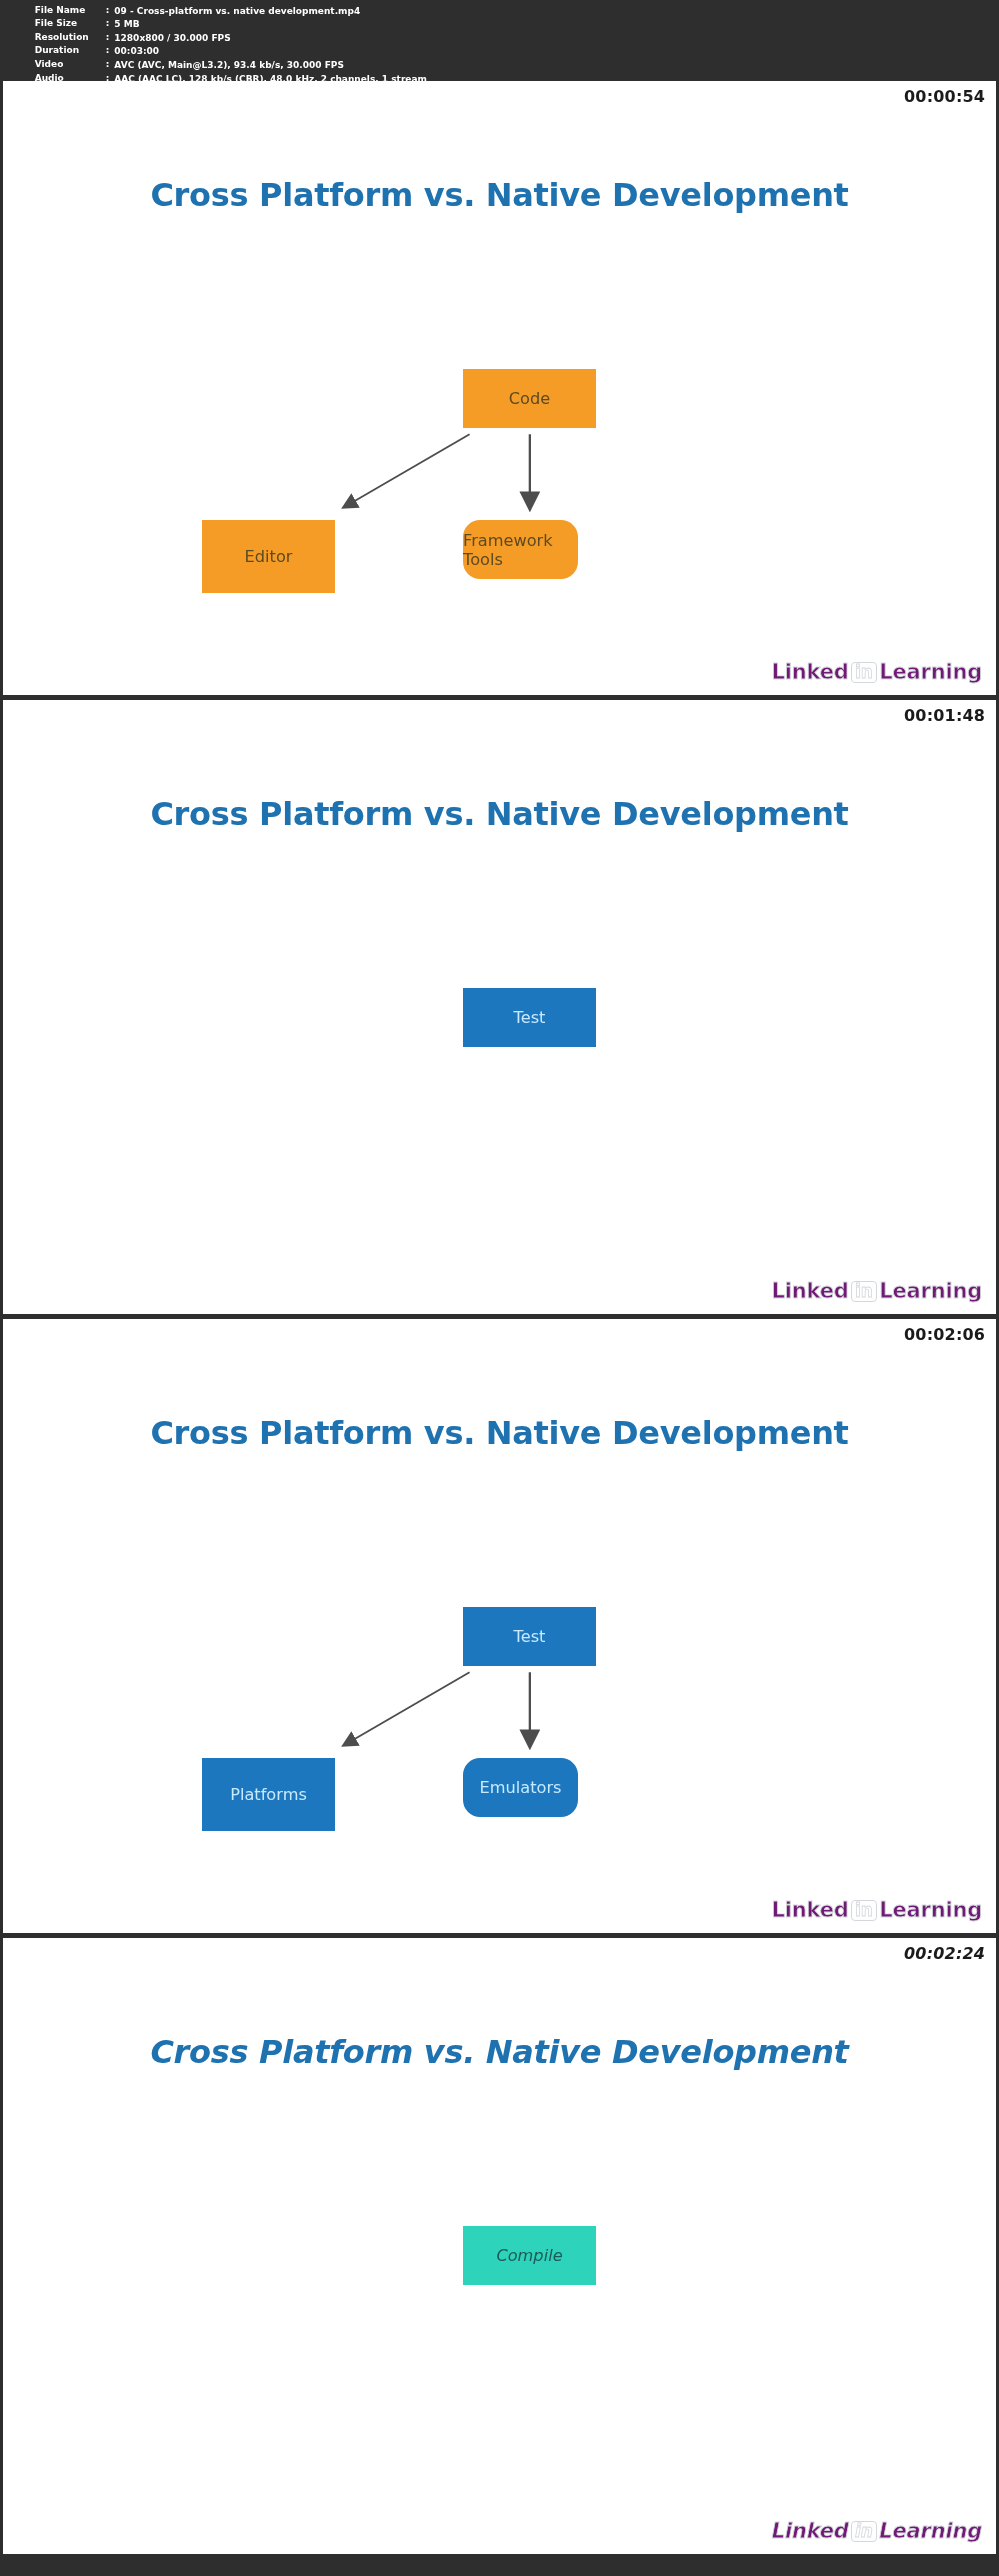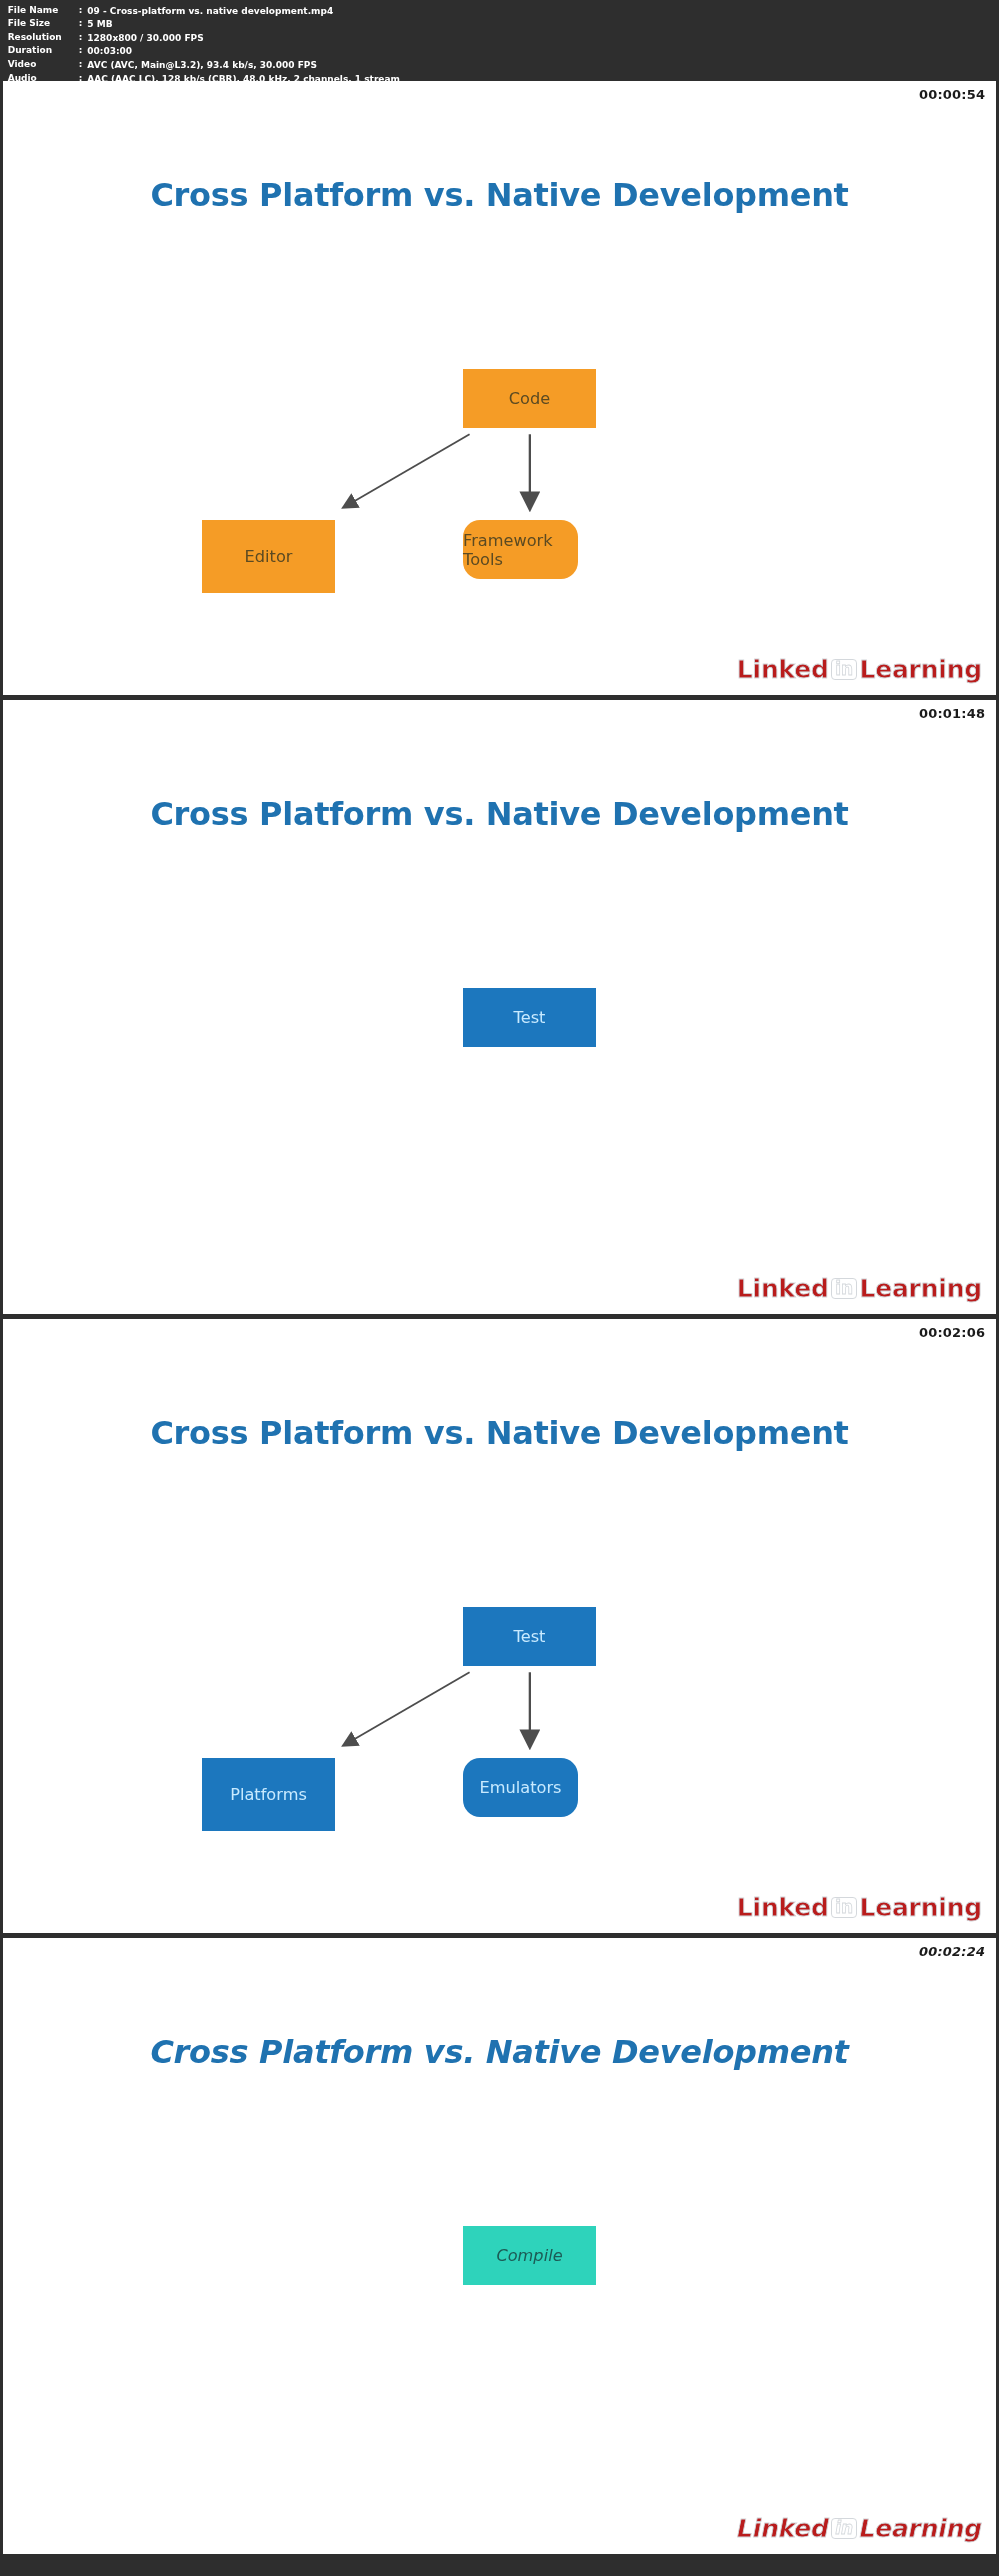--- a/index.html
+++ b/index.html
@@ -15,20 +15,21 @@
   }
 
   
   .header {
     position: relative;
     width: 843px;
     height: 81px;
     background: #2e2e2e;
     box-sizing: border-box;
     padding: 4.6px 0 0 7.7px;
+    margin-left: 27px;
   }
   .meta-table {
     border-collapse: collapse;
   }
   .meta-row { height: 11.6px; }
   .meta-label {
     color: #ffffff;
     font-size: 9px;
     font-weight: bold;
     font-family: "DejaVu Sans", sans-serif;
@@ -97,21 +98,21 @@
   }
   .frame:last-child {
     border-bottom: 3.9px solid #2e2e2e;
     font-style: italic;
   }
 
   .timestamp {
     position: absolute;
     top: 6.2px;
     right: 10.8px;
-    font-size: 13px;
+    font-size: 16px;
     font-weight: bold;
     color: #1b1b1b;
     font-family: "DejaVu Sans", sans-serif;
     text-shadow:
       -0.8px -0.8px 0 #ffffff,  0.8px -0.8px 0 #ffffff,
       -0.8px  0.8px 0 #ffffff,  0.8px  0.8px 0 #ffffff;
     letter-spacing: 0.2px;
   }
 
   .slide-title {
@@ -165,23 +166,23 @@
   .watermark {
     position: absolute;
     right: 14px;
     bottom: 10.8px;
     display: flex;
     align-items: center;
     gap: 2.3px;
     user-select: none;
   }
   .wm-text {
-    font-size: 25px;
-    font-weight: bold;
-    color: #b91c1c;
+    font-size: 21px;
+    font-weight: bold;
+    color: #701a75;
     font-family: "DejaVu Sans", sans-serif;
     letter-spacing: -0.2px;
     -webkit-text-stroke: 0.8px #d4d8dc;
     text-shadow: 0 0 0.8px #d0d4d8;
   }
   .wm-in {
     font-size: 17px;
     font-weight: bold;
     color: #ffffff;
     font-family: "DejaVu Sans", sans-serif;

